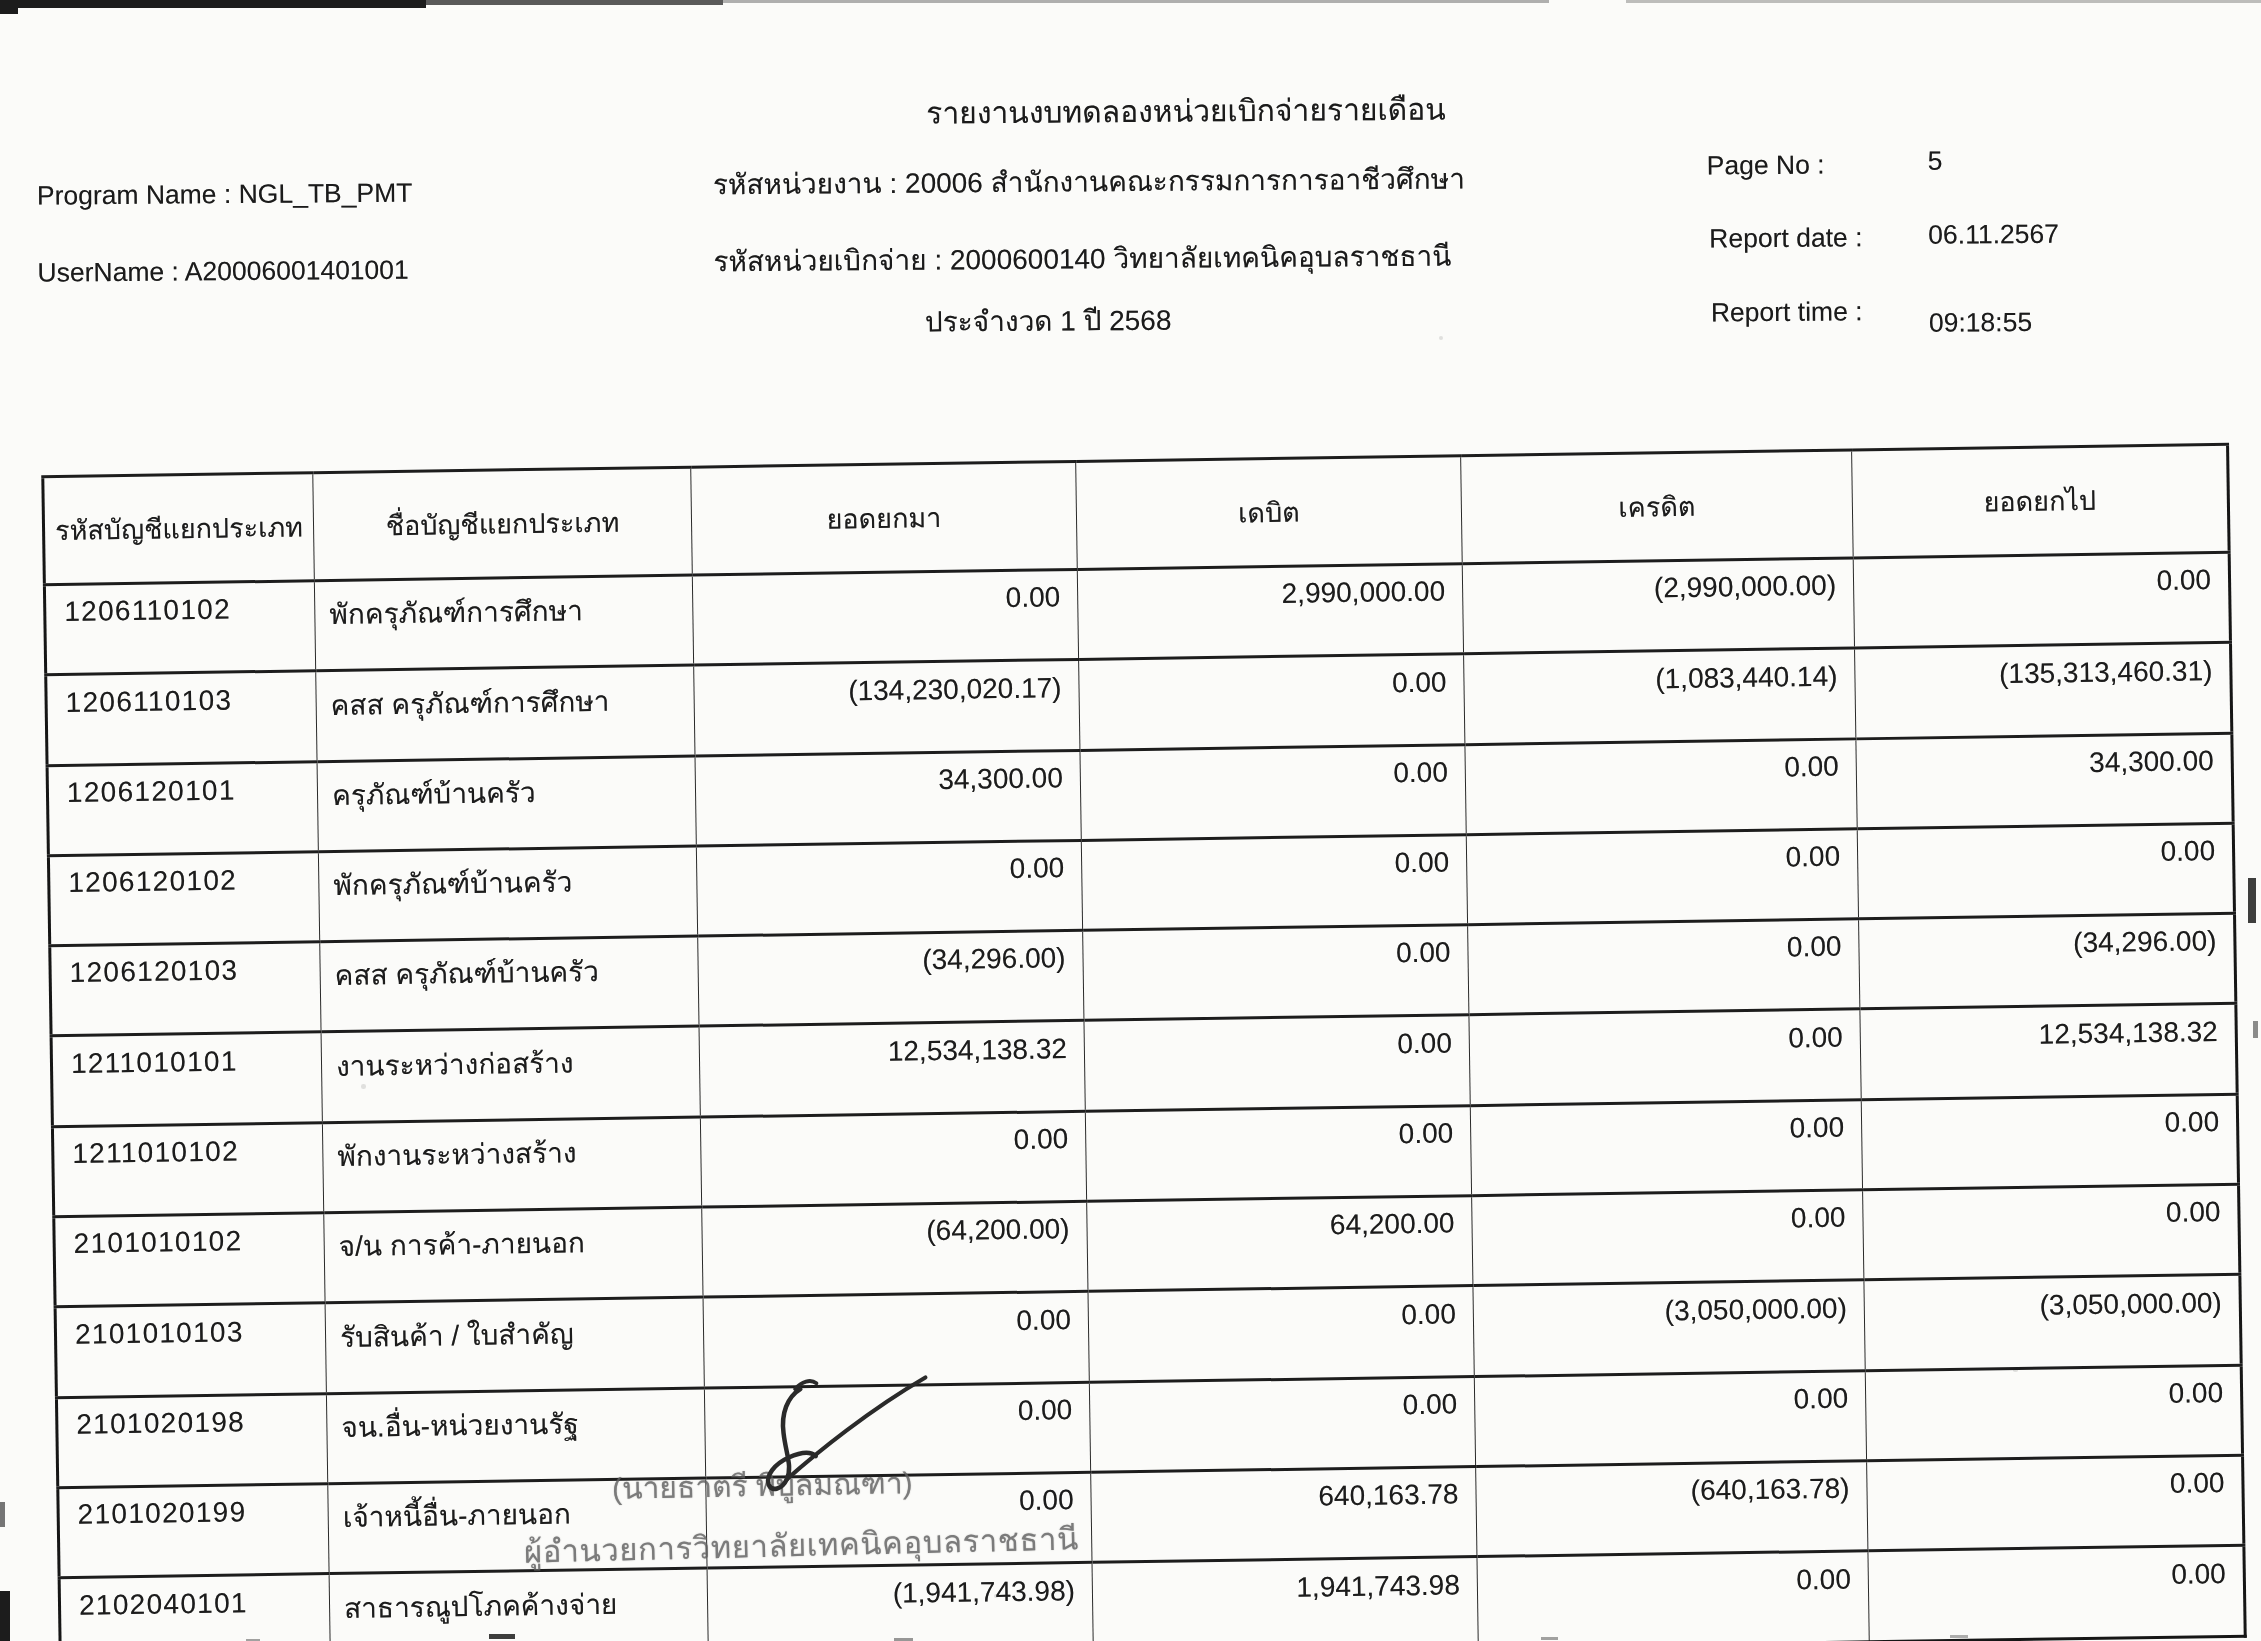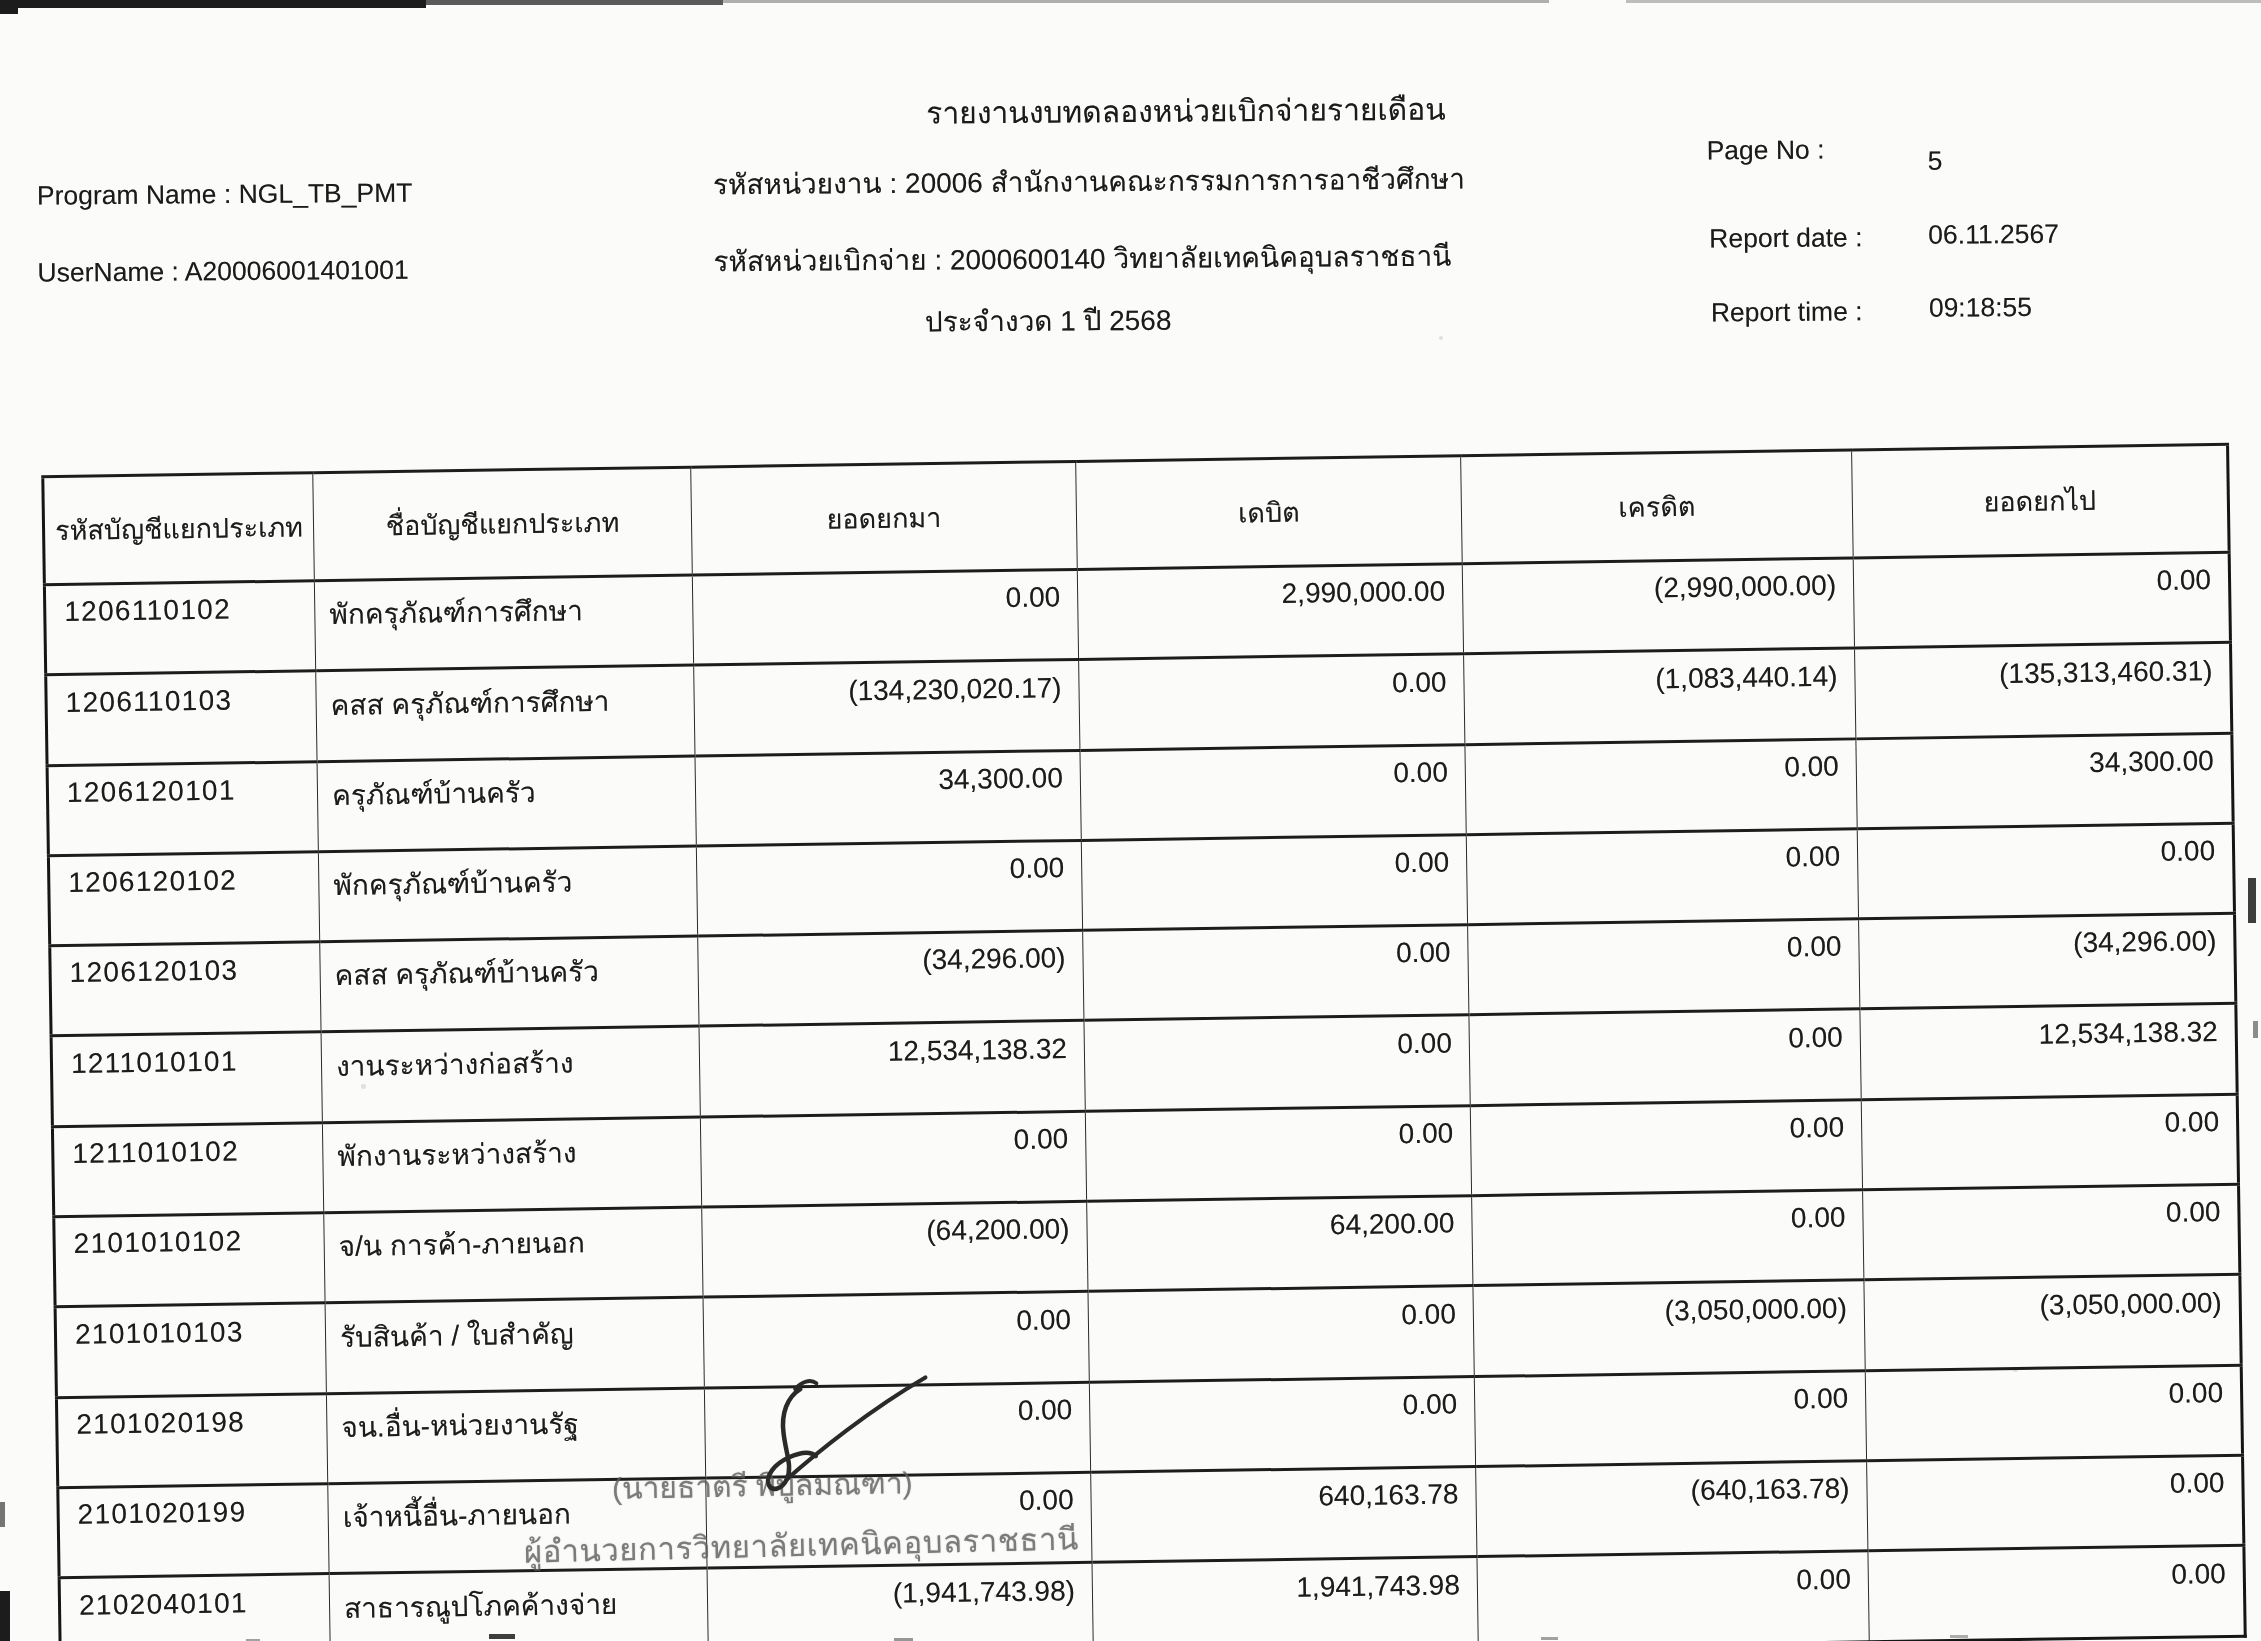--- a/index.html
+++ b/index.html
@@ -71,26 +71,26 @@
   </div>
   <div class="abs h-label ink" style="left:37px;top:249px;">
     <span>UserName : </span>
     <span>A20006001401001</span>
   </div>
 
   <div class="abs h-thai ink" style="left:713px;top:159px;">รหัสหน่วยงาน : 20006 สำนักงานคณะกรรมการการอาชีวศึกษา</div>
   <div class="abs h-thai ink" style="left:713px;top:236px;">รหัสหน่วยเบิกจ่าย : 2000600140 วิทยาลัยเทคนิคอุบลราชธานี</div>
   <div class="abs h-thai ink" style="left:924px;top:298px;">ประจำงวด 1 ปี 2568</div>
 
-  <div class="abs h-label ink" style="left:1707px;top:140px;">Page No :</div>
+  <div class="abs h-label ink" style="left:1707px;top:155px;">Page No :</div>
   <div class="abs h-label ink" style="left:1928px;top:152px;">5</div>
   <div class="abs h-label ink" style="left:1709px;top:228px;">Report date :</div>
   <div class="abs h-label ink" style="left:1928px;top:226px;">06.11.2567</div>
   <div class="abs h-label ink" style="left:1710px;top:302px;">Report time :</div>
-  <div class="abs h-label ink" style="left:1928px;top:299px;">09:18:55</div>
+  <div class="abs h-label ink" style="left:1928px;top:314px;">09:18:55</div>
 </div>
 
 <div id="table-wrap">
   <table>
     <colgroup>
       <col style="width:270px">
         <col style="width:378px">
         <col style="width:385px">
       <col style="width:385px">
         <col style="width:391px">

